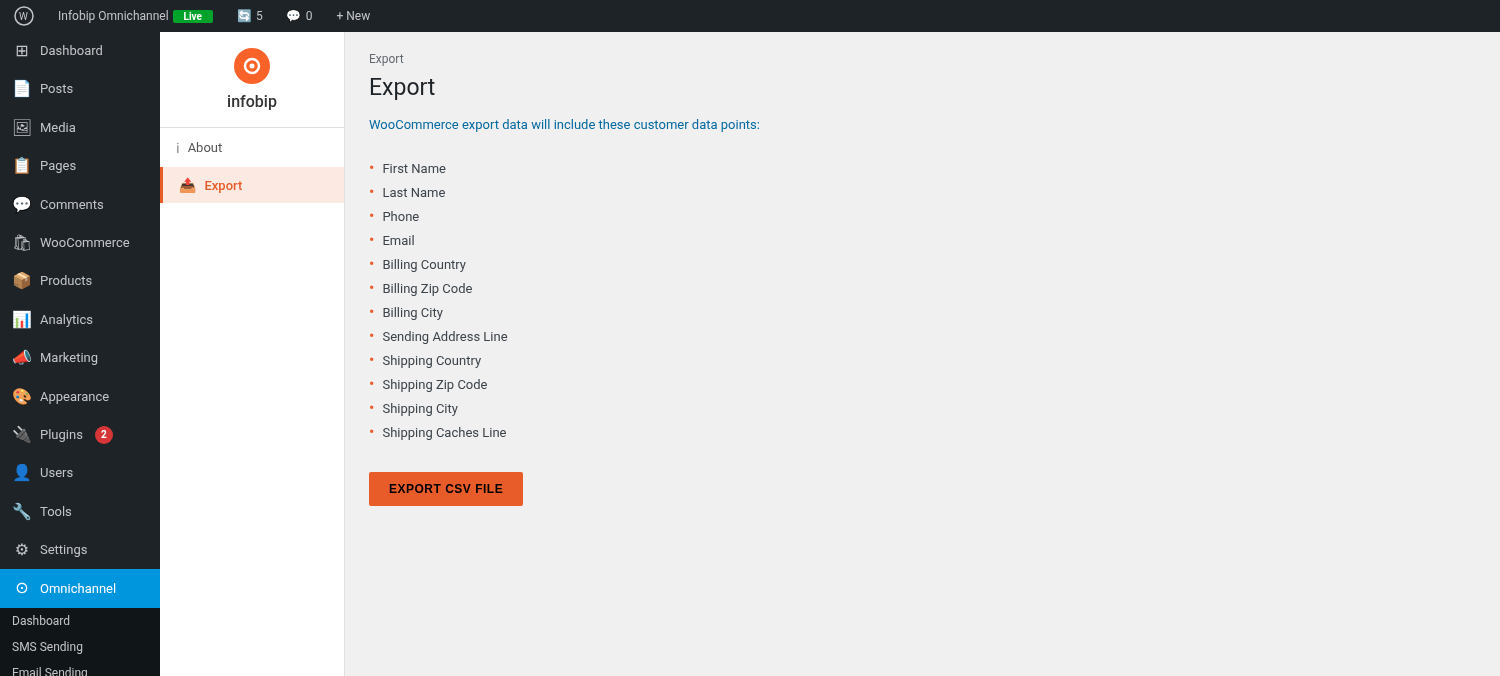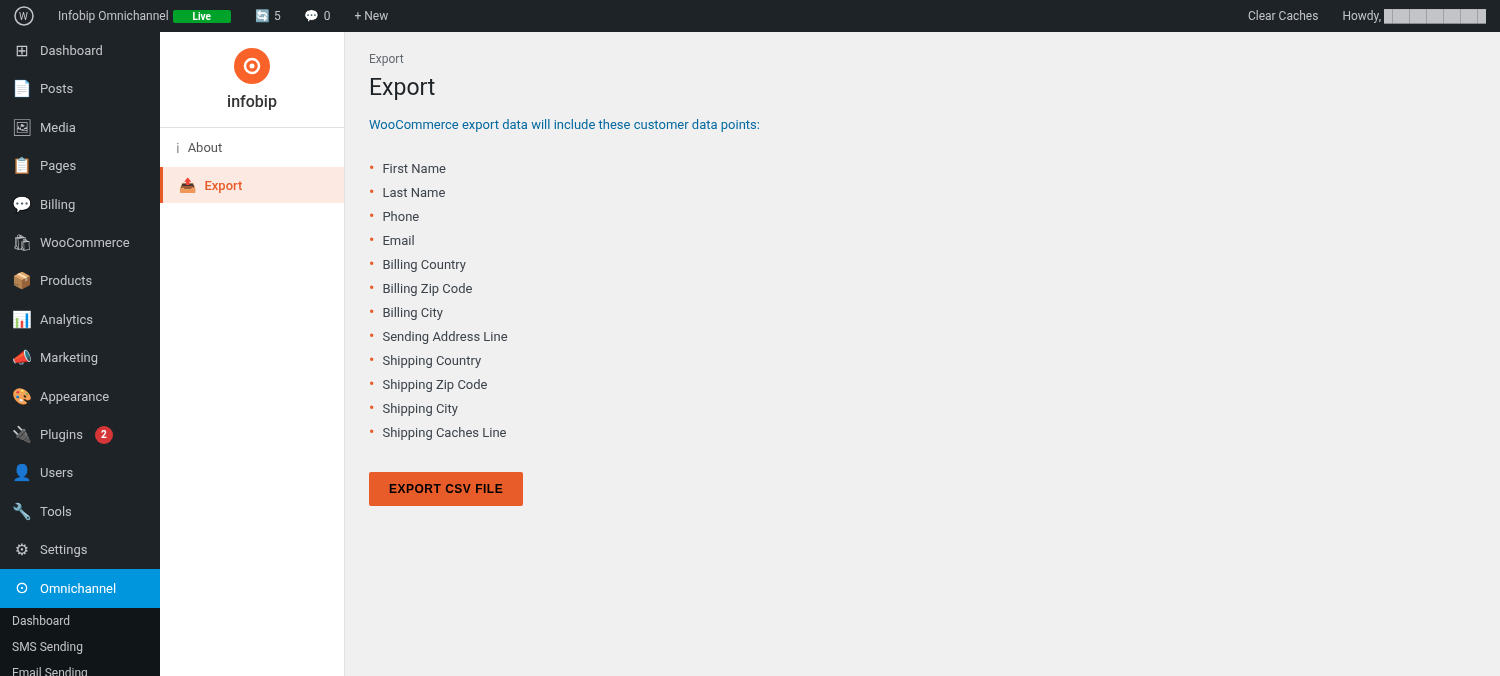--- a/index.html
+++ b/index.html
@@ -7,21 +7,21 @@
 
     
     #wpadminbar {
       position: fixed; top: 0; left: 0; right: 0; height: 32px;
       background: #1d2327; color: #c3c4c7; display: flex; align-items: center;
       z-index: 9999; padding: 0 8px; justify-content: space-between;
     }
     .adminbar-left { display: flex; align-items: center; gap: 12px; }
     .adminbar-right { display: flex; align-items: center; gap: 12px; color: #c3c4c7; font-size: 12px; }
     .adminbar-item { display: flex; align-items: center; gap: 4px; color: #c3c4c7; font-size: 12px; cursor: pointer; padding: 0 6px; height: 32px; }
-    .live-badge { background: #00a32a; color: #fff; font-size: 10px; padding: 1px 20px; border-radius: 2px; font-weight: bold; }
+    .live-badge { background: #00a32a; color: #fff; font-size: 10px; padding: 1px 11px; border-radius: 2px; font-weight: bold; }
     .wp-logo { width: 20px; height: 20px; }
 
     
     .layout { display: flex; margin-top: 32px; min-height: calc(100vh - 32px); }
 
     
     .main-sidebar {
       width: 160px; background: #1d2327; color: #c3c4c7;
       flex-shrink: 0; min-height: calc(100vh - 32px);
       position: fixed; top: 32px; left: 0; bottom: 0; overflow-y: auto;
@@ -102,28 +102,20 @@
       <span>5</span>
     </div>
     <div class="adminbar-item">
       <span>💬</span>
       <span>0</span>
     </div>
     <div class="adminbar-item">
       <span>+ New</span>
     </div>
   </div>
-  <div class="adminbar-right">
-    <div class="adminbar-item">
-      <span>Clear Caches</span>
-    </div>
-    <div class="adminbar-item">
-      <span>Howdy, ████████████</span>
-    </div>
-  </div>
 </div>
 
 <div class="layout">
 
   <div class="main-sidebar">
     <div class="sidebar-item">
       <span class="sidebar-icon">⊞</span>
       <span>Dashboard</span>
     </div>
     <div class="sidebar-item">
@@ -133,21 +125,21 @@
     <div class="sidebar-item">
       <span class="sidebar-icon">🖼</span>
       <span>Media</span>
     </div>
     <div class="sidebar-item">
       <span class="sidebar-icon">📋</span>
       <span>Pages</span>
     </div>
     <div class="sidebar-item">
       <span class="sidebar-icon">💬</span>
-      <span>Billing</span>
+      <span>Comments</span>
     </div>
     <div class="sidebar-item">
       <span class="sidebar-icon">🛍</span>
       <span>WooCommerce</span>
     </div>
     <div class="sidebar-item">
       <span class="sidebar-icon">📦</span>
       <span>Products</span>
     </div>
     <div class="sidebar-item">

